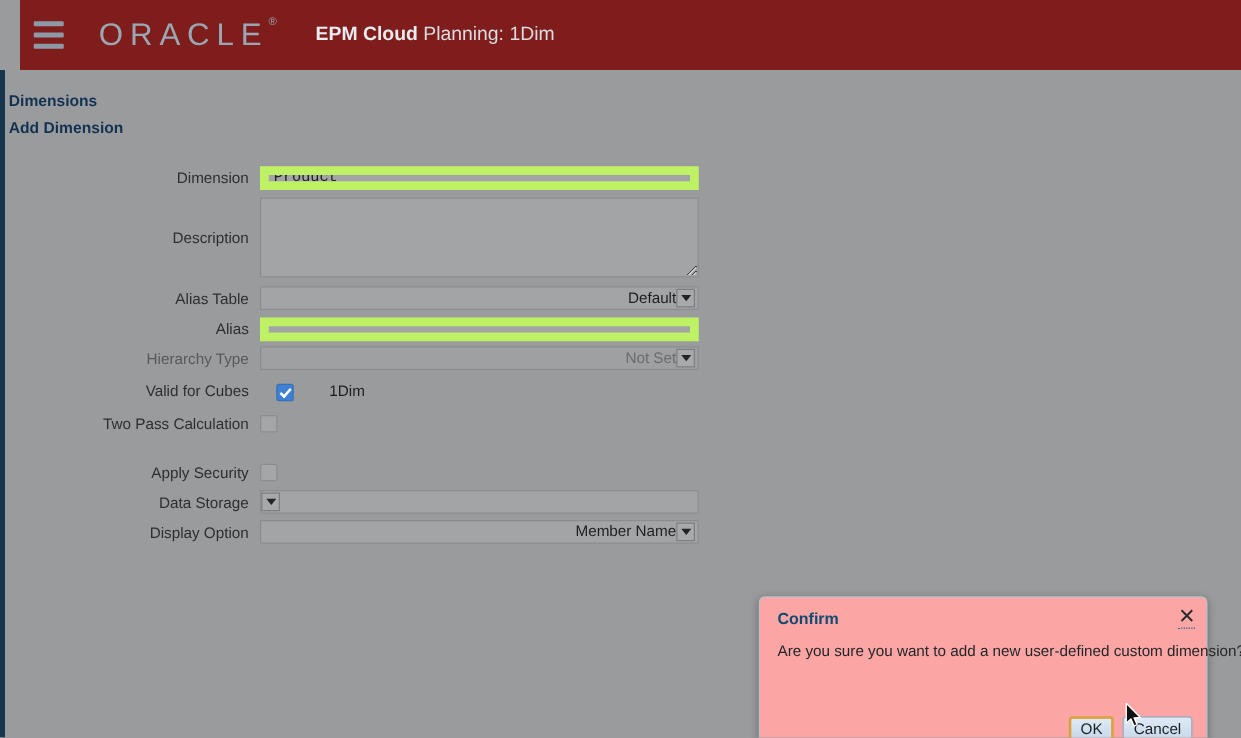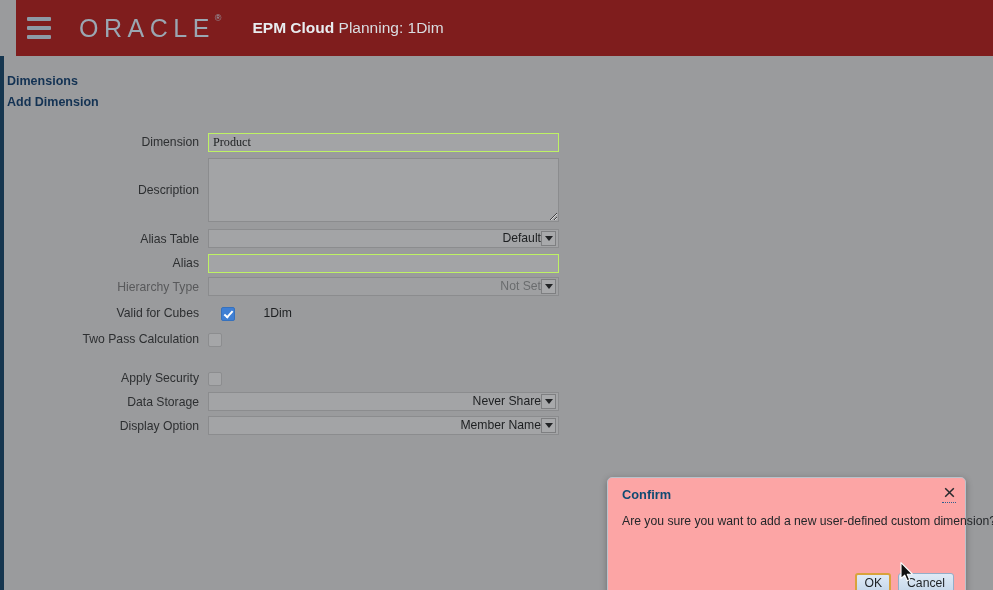--- a/index.html
+++ b/index.html
@@ -118,22 +118,22 @@
     white-space: nowrap;
   }
   .form-label.dim-disabled { color: #58595b; }
   .field-wrap { position: relative; }
 
   input.txt {
     width: 351px;
     height: 19px;
     box-sizing: border-box;
     background: #a3a4a6;
-    border: 1px solid #bef264;
-    font-family: Liberation Serif, serif;
+    border: 7px solid #bef264;
+    font-family: Liberation Mono, monospace;
     font-size: 12.2px;
     color: #1d1f21;
     padding: 0 4px;
     outline: none;
   }
   textarea.txtarea {
     width: 351px;
     height: 64px;
     box-sizing: border-box;
     background: #a3a4a6;
@@ -394,21 +394,20 @@
     <div class="form-row" style="margin-top:18px;">
       <div class="form-label">Apply Security</div>
       <div class="field-wrap">
         <span class="chk"></span>
       </div>
     </div>
 
     <div class="form-row" style="margin-top:3px;">
       <div class="form-label">Data Storage</div>
       <div class="select-wrap">
-        <span class="select-value">Never Share</span>
         <span class="select-arrow">
             <i></i>
           </span>
       </div>
     </div>
 
     <div class="form-row">
       <div class="form-label">Display Option</div>
       <div class="select-wrap">
         <span class="select-value">Member Name</span>

